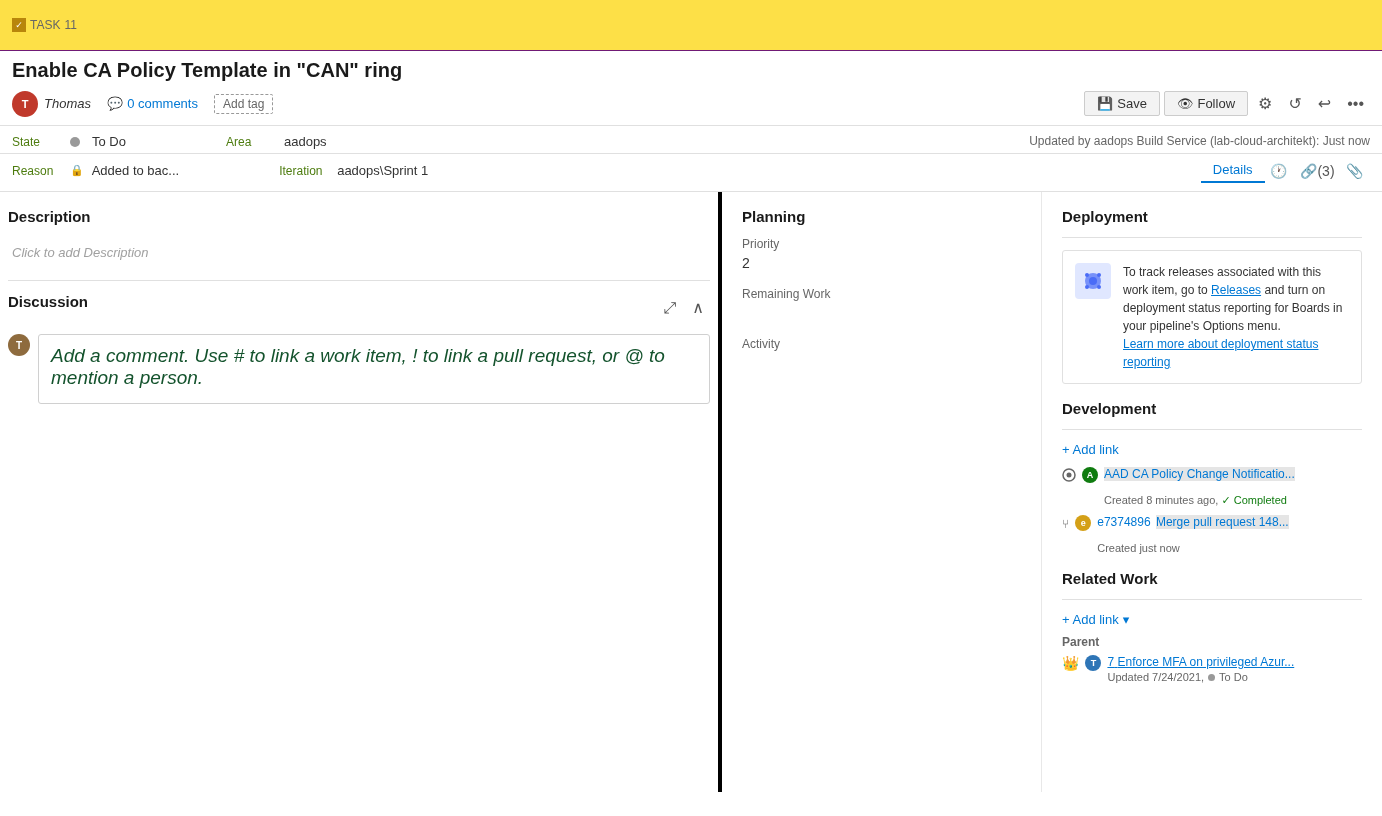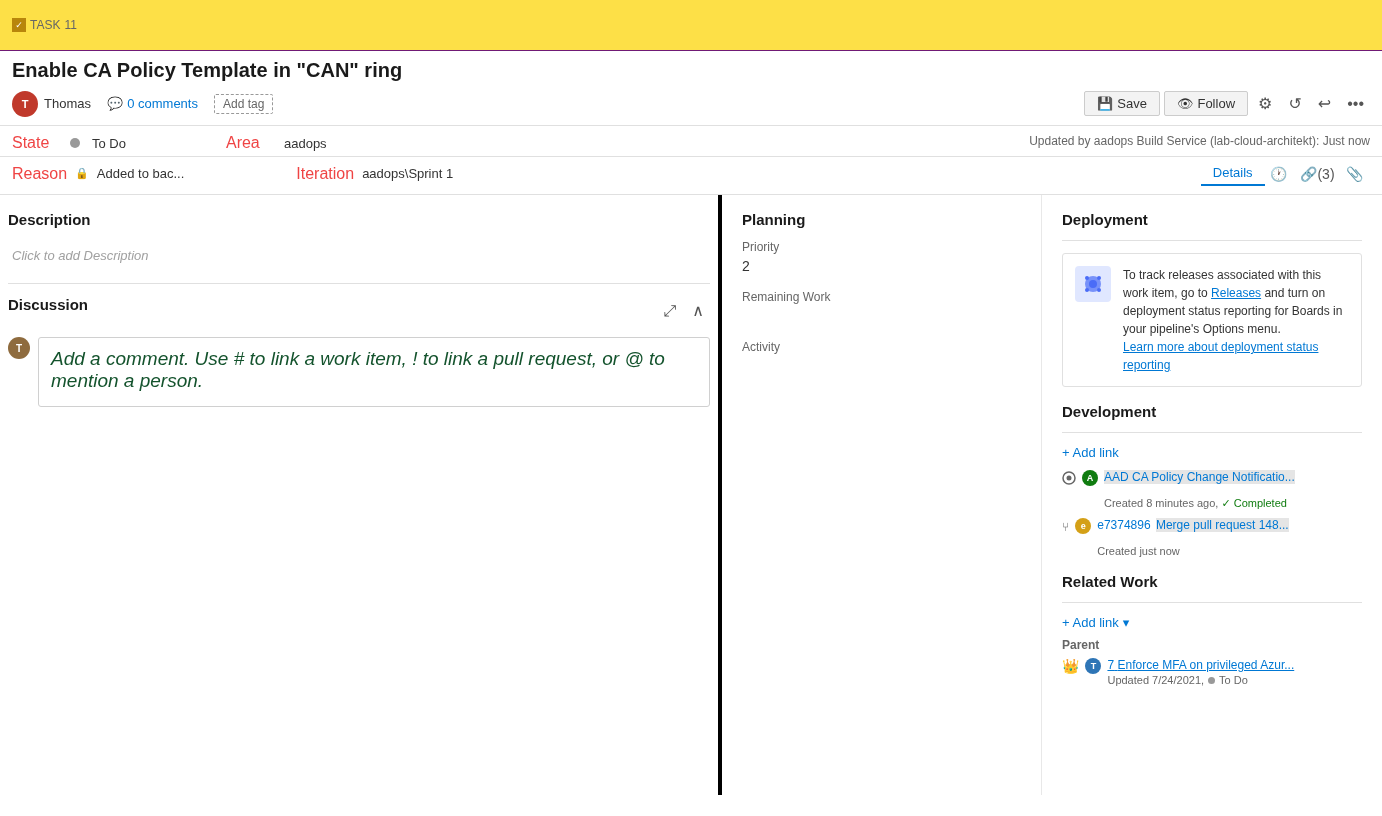--- a/index.html
+++ b/index.html
@@ -14,40 +14,40 @@
     
     .title-row { display: flex; align-items: center; padding: 8px 12px 4px; }
     .title-text { font-size: 20px; font-weight: 600; color: #1a1a1a; }
 
     
     .author-row { display: flex; align-items: center; padding: 4px 12px 8px; gap: 16px; border-bottom: 1px solid #e0e0e0; }
     .author-info { display: flex; align-items: center; gap: 6px; }
     .avatar { width: 26px; height: 26px; border-radius: 50%; background: #c0392b; display: flex; align-items: center; justify-content: center; font-size: 11px; color: #fff; font-weight: 600; }
     .avatar-sm { width: 22px; height: 22px; border-radius: 50%; background: #8e6b3e; display: flex; align-items: center; justify-content: center; font-size: 10px; color: #fff; font-weight: 600; }
     .avatar-blue { width: 22px; height: 22px; border-radius: 50%; background: #2e75b6; display: flex; align-items: center; justify-content: center; font-size: 10px; color: #fff; font-weight: 600; }
-    .author-name { font-size: 13px; color: #333; font-weight: 500; }
+    .author-name { font-size: 13px; color: #333; font-weight: 500; font-style: italic; }
     .comment-link { display: flex; align-items: center; gap: 4px; color: #0078d4; font-size: 13px; cursor: pointer; }
     .add-tag-btn { border: 1px dashed #999; padding: 2px 8px; color: #666; font-size: 12px; cursor: pointer; border-radius: 2px; background: #fff; }
     .spacer { flex: 1; }
     .toolbar-right { display: flex; align-items: center; gap: 4px; }
     .btn-save { display: flex; align-items: center; gap: 4px; border: 1px solid #ccc; padding: 4px 12px; background: #f3f3f3; color: #333; cursor: pointer; font-size: 13px; border-radius: 2px; }
     .btn-follow { display: flex; align-items: center; gap: 4px; border: 1px solid #ccc; padding: 4px 12px; background: #f3f3f3; color: #333; cursor: pointer; font-size: 13px; border-radius: 2px; }
     .icon-btn { border: none; background: none; cursor: pointer; padding: 4px 6px; color: #555; font-size: 16px; }
 
     
     .fields-row { display: flex; align-items: flex-start; padding: 8px 12px 4px; border-bottom: 1px solid #e0e0e0; gap: 0; }
     .field-group { display: flex; align-items: center; gap: 8px; margin-right: 40px; }
-    .field-label { color: #ef4444; font-size: 16px; min-width: 50px; }
+    .field-label { color: #4d7c0f; font-size: 12px; min-width: 50px; }
     .field-value { font-size: 13px; color: #333; }
     .state-dot { width: 10px; height: 10px; border-radius: 50%; background: #999; display: inline-block; margin-right: 4px; }
     .fields-right { margin-left: auto; display: flex; align-items: center; }
     .updated-text { font-size: 12px; color: #666; }
 
     
-    .fields-row2 { display: flex; align-items: center; padding: 4px 12px 8px; border-bottom: 1px solid #e0e0e0; gap: 12px; }
+    .fields-row2 { display: flex; align-items: center; padding: 4px 12px 8px; border-bottom: 1px solid #e0e0e0; gap: 0; }
     .lock-icon { color: #999; font-size: 11px; }
     .tab-btn { padding: 4px 12px; border: none; background: none; cursor: pointer; font-size: 13px; color: #333; border-bottom: 2px solid transparent; }
     .tab-btn.active { border-bottom: 2px solid #0078d4; color: #0078d4; }
     .tab-icon-btn { border: none; background: none; cursor: pointer; padding: 4px 6px; color: #555; font-size: 14px; }
 
     
     .main-content { display: flex; gap: 0; padding: 0; }
     .left-panel { flex: 1; padding: 16px 8px; border-right: 4px solid #000000; min-height: 600px; }
     .middle-panel { width: 320px; padding: 16px 20px; border-right: 1px solid #e8e8e8; }
     .right-panel { width: 340px; padding: 16px 20px; }

